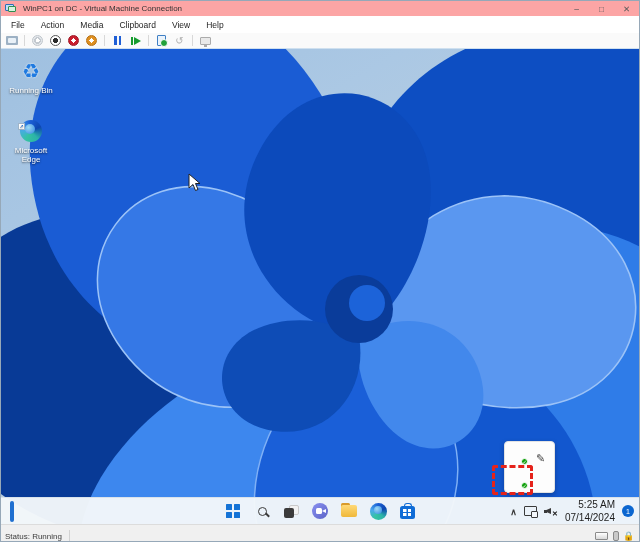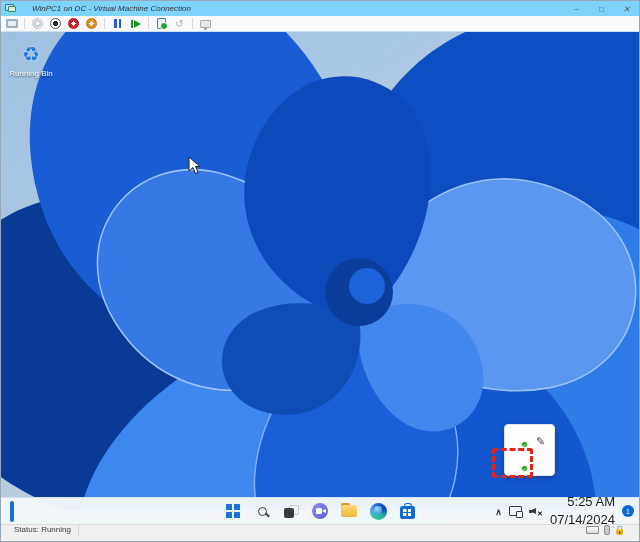--- a/index.html
+++ b/index.html
@@ -2,22 +2,22 @@
 <html><head>
 <meta charset="utf-8">
 <style>
   * { box-sizing: border-box; margin: 0; padding: 0; }
   html,body { width:640px; height:542px; overflow:hidden; }
   body { font-family:"Liberation Sans", sans-serif; background:#dfe6ec; }
   .vmwindow { position:relative; width:640px; height:542px; background:#fff;
               border:1px solid #96a8b8; display:flex; flex-direction:column; }
 
   
-  .titlebar { height:15px; background:#7dd3fc; display:flex; align-items:center;
-              padding-left:4px; font-size:8px; color:#333; gap:16px; flex:0 0 auto;font-style:italic; }
+  .titlebar { height:15px; background:#fca5a5; display:flex; align-items:center;
+              padding-left:4px; font-size:8px; color:#333; gap:7px; flex:0 0 auto; }
   .title-ico { width:11px; height:9px; position:relative; }
   .title-ico .scr { position:absolute; left:0; top:0; width:9px; height:7px;
                     border:1px solid #2a6fb8; background:#bfe0f7; border-radius:1px; }
   .title-ico .scr2 { position:absolute; left:3px; top:2px; width:8px; height:6px;
                      border:1px solid #2f8f4e; background:#d8f2de; border-radius:1px; }
   .win-controls { margin-left:auto; display:flex; height:100%; }
   .win-btn { width:25px; height:100%; display:flex; align-items:center; justify-content:center;
              font-size:8.5px; color:#5a5a5a; cursor:default; }
 
   
@@ -123,27 +123,27 @@
   .tb-right { position:absolute; right:5px; top:0; height:100%; display:flex; align-items:center; gap:7px; }
   .chevron { font-size:9px; color:#3a3a3a; font-weight:bold; transform:translateY(1px); }
   .net-ico { width:13px; height:10px; border:1.3px solid #3a3a3a; border-radius:1px; position:relative; }
   .net-ico::after { content:""; position:absolute; right:-2px; bottom:-3px; width:5px; height:5px;
                     background:#f3f6fa; border:1.3px solid #3a3a3a; border-radius:1px; }
   .vol-ico { position:relative; width:14px; height:11px; }
   .vol-ico .spk { position:absolute; left:0; top:2.5px; width:0; height:0;
                   border-right:7px solid #3a3a3a; border-top:3.5px solid transparent; border-bottom:3.5px solid transparent; }
   .vol-ico .spk2 { position:absolute; left:0; top:4px; width:3px; height:3.5px; background:#3a3a3a; }
   .vol-ico .x { position:absolute; right:0; bottom:0; font-size:7px; color:#1a1a1a; line-height:1; font-weight:bold; }
-  .clock { text-align:right; font-size:13px; color:#1c1c1c; line-height:1.35; }
+  .clock { text-align:right; font-size:10px; color:#1c1c1c; line-height:1.35; }
   .notif-badge { width:12px; height:12px; border-radius:50%; background:#0b66d0; color:#fff;
                  font-size:7px; display:flex; align-items:center; justify-content:center; }
 
   
   .statusbar { height:17px; background:#f0f0f0; border-top:1px solid #dcdcdc; flex:0 0 auto;
-               display:flex; align-items:flex-start; font-size:8px; color:#3c3c3c; padding:0 13px; gap:7px; }
+               display:flex; align-items:flex-end; font-size:8px; color:#3c3c3c; padding:0 4px; gap:7px; }
   .sb-sep { width:1px; height:11px; background:#d2d2d2; }
   .sb-icons { margin-left:auto; display:flex; align-items:center; gap:5px; }
   .sb-kbd { width:13px; height:8px; border:1px solid #8a8a8a; border-radius:1px;
             background:linear-gradient(#fff,#d8d8d8); }
   .sb-usb { width:6px; height:10px; border:1px solid #8a8a8a; border-radius:2px; background:#c9c9c9; }
   .sb-lock { font-size:9px; color:#d9a11c; line-height:1; }
 </style>
 </head>
 <body>
 
@@ -155,20 +155,28 @@
         <i class="scr2"></i>
       </span>
     <span>WinPC1 on DC - Virtual Machine Connection</span>
     <div class="win-controls">
       <div class="win-btn">–</div>
       <div class="win-btn">□</div>
       <div class="win-btn">✕</div>
     </div>
   </div>
 
+  <div class="menubar">
+    <span class="menu-item">File</span>
+    <span class="menu-item">Action</span>
+    <span class="menu-item">Media</span>
+    <span class="menu-item">Clipboard</span>
+    <span class="menu-item">View</span>
+    <span class="menu-item">Help</span>
+  </div>
 
   <div class="toolbar">
     <div class="tbtn">
         <span class="kbd-ico"></span>
       </div>
     <div class="tsep"></div>
     <div class="tbtn">
         <span class="circ c-start"></span>
       </div>
     <div class="tbtn">
@@ -229,20 +237,27 @@
         <circle cx="8" cy="-34" r="18" fill="#1c63d9"></circle>
       </g>
     </svg>
 
     <div class="dicon" style="left:4px; top:8px;">
       <div class="img">
           <span class="bin-glyph">♻</span>
         </div>
       <div>Running Bin</div>
     </div>
+    <div class="dicon" style="left:4px; top:68px;">
+      <div class="img" style="position:relative;">
+        <span class="edge-ball"></span>
+        <span class="shortcut-badge">↗</span>
+      </div>
+      <div>Microsoft Edge</div>
+    </div>
 
     <svg class="cursor" style="left:187px; top:124px;" viewBox="0 0 14 20">
       <polygon points="1,1 1,15 5,11.5 7.5,17.5 10,16.5 7.5,10.5 12,10.5" fill="#ffffff" stroke="#222" stroke-width="1"></polygon>
     </svg>
 
     <div class="flyout" style="left:503px; top:392px;">
       <div class="fly-ico" style="left:7px; top:7px;">
         <span class="ball teal"></span>
         <span class="check-badge">✓</span>
       </div>

